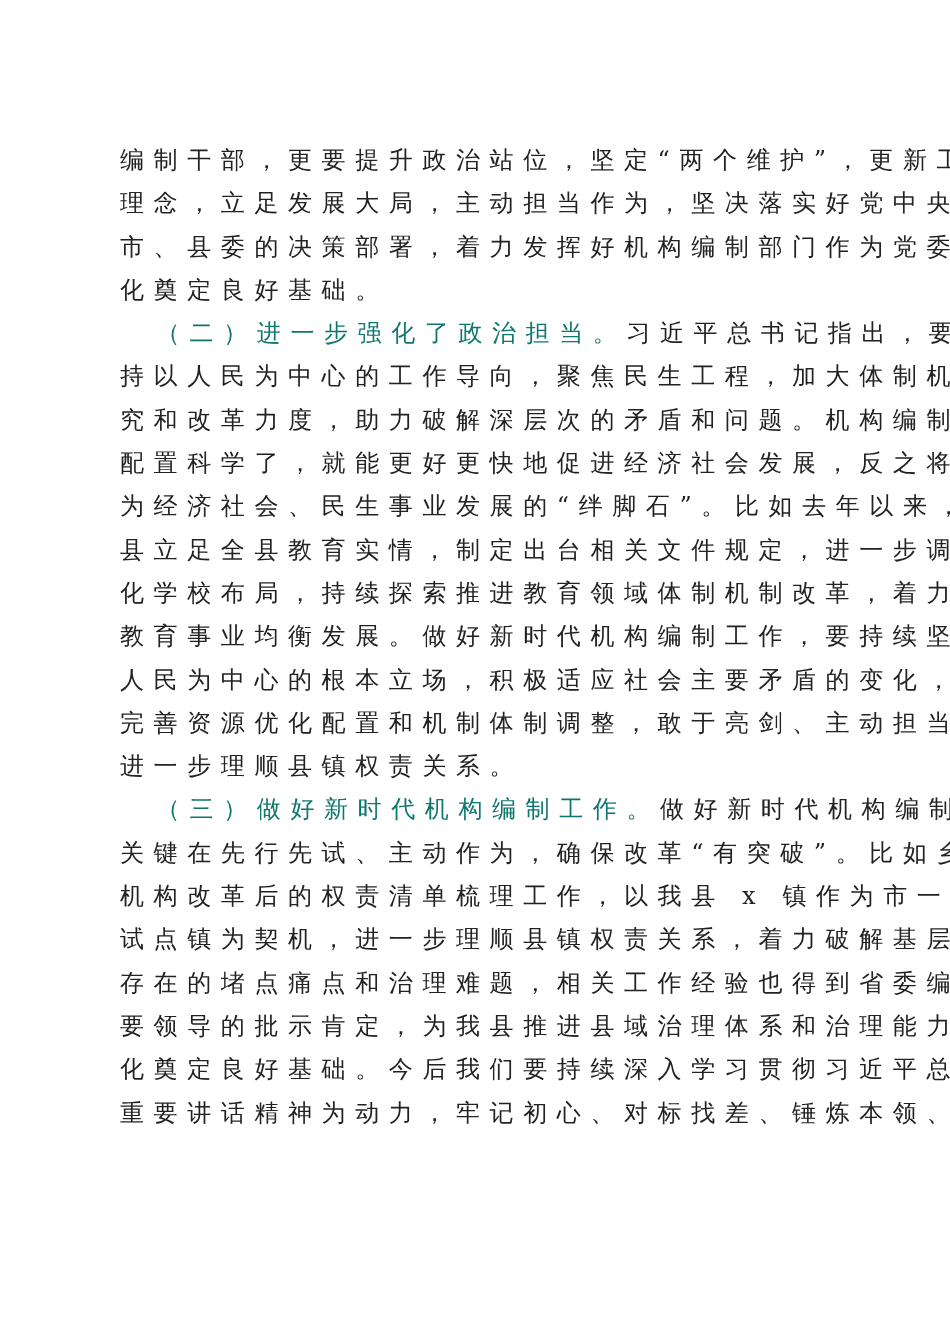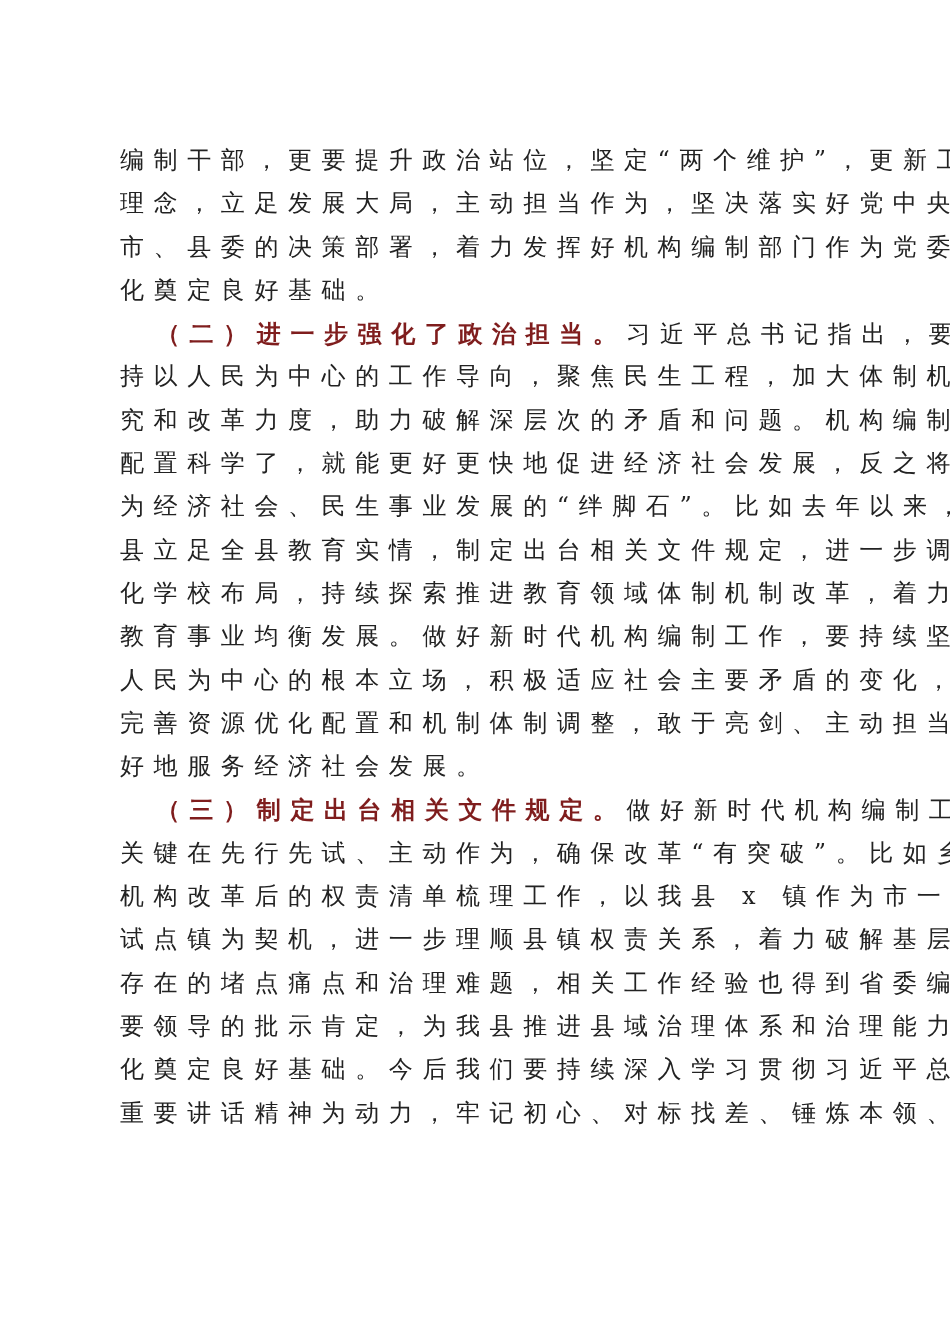--- a/index.html
+++ b/index.html
@@ -34,22 +34,22 @@
       line-height: 43.3px;
       font-size: 24px;
       white-space: nowrap;
       letter-spacing: 9.6px;
       color: #222222;
     }
     .line.indent {
       padding-left: 36px;
     }
     .heading {
-      font-weight: bold;
-      color: #7f1d1d;
+      font-weight: normal;
+      color: #0f766e;
     }
   </style>
 </head>
 <body>
 
 <div class="page">
   <div class="text-body">
 
     <div>
       <div class="line">编制干部，更要提升政治站位，坚定“两个维护”，更新工作</div>
@@ -62,25 +62,25 @@
       <div class="line indent"><span class="heading">（二）进一步强化了政治担当。</span><span>习近平总书记指出，要坚</span></div>
       <div class="line">持以人民为中心的工作导向，聚焦民生工程，加大体制机制研</div>
       <div class="line">究和改革力度，助力破解深层次的矛盾和问题。机构编制资源</div>
       <div class="line">配置科学了，就能更好更快地促进经济社会发展，反之将会成</div>
       <div class="line">为经济社会、民生事业发展的“绊脚石”。比如去年以来，我</div>
       <div class="line">县立足全县教育实情，制定出台相关文件规定，进一步调整优</div>
       <div class="line">化学校布局，持续探索推进教育领域体制机制改革，着力推动</div>
       <div class="line">教育事业均衡发展。做好新时代机构编制工作，要持续坚守以</div>
       <div class="line">人民为中心的根本立场，积极适应社会主要矛盾的变化，持续</div>
       <div class="line">完善资源优化配置和机制体制调整，敢于亮剑、主动担当，更</div>
-      <div class="line">好地服务经济社会发展。</div>
+      <div class="line">进一步理顺县镇权责关系。</div>
     </div>
 
     <div>
-      <div class="line indent"><span class="heading">（三）制定出台相关文件规定。</span><span>做好新时代机构编制工作，</span></div>
+      <div class="line indent"><span class="heading">（三）做好新时代机构编制工作。</span><span>做好新时代机构编制工作，</span></div>
       <div class="line">关键在先行先试、主动作为，确保改革“有突破”。比如乡镇</div>
       <div class="line">机构改革后的权责清单梳理工作，以我县 x 镇作为市一般乡镇</div>
       <div class="line">试点镇为契机，进一步理顺县镇权责关系，着力破解基层长期</div>
       <div class="line">存在的堵点痛点和治理难题，相关工作经验也得到省委编办主</div>
       <div class="line">要领导的批示肯定，为我县推进县域治理体系和治理能力现代</div>
       <div class="line">化奠定良好基础。今后我们要持续深入学习贯彻习近平总书记</div>
       <div class="line">重要讲话精神为动力，牢记初心、对标找差、锤炼本领、奋发</div>
     </div>
 
   </div>

